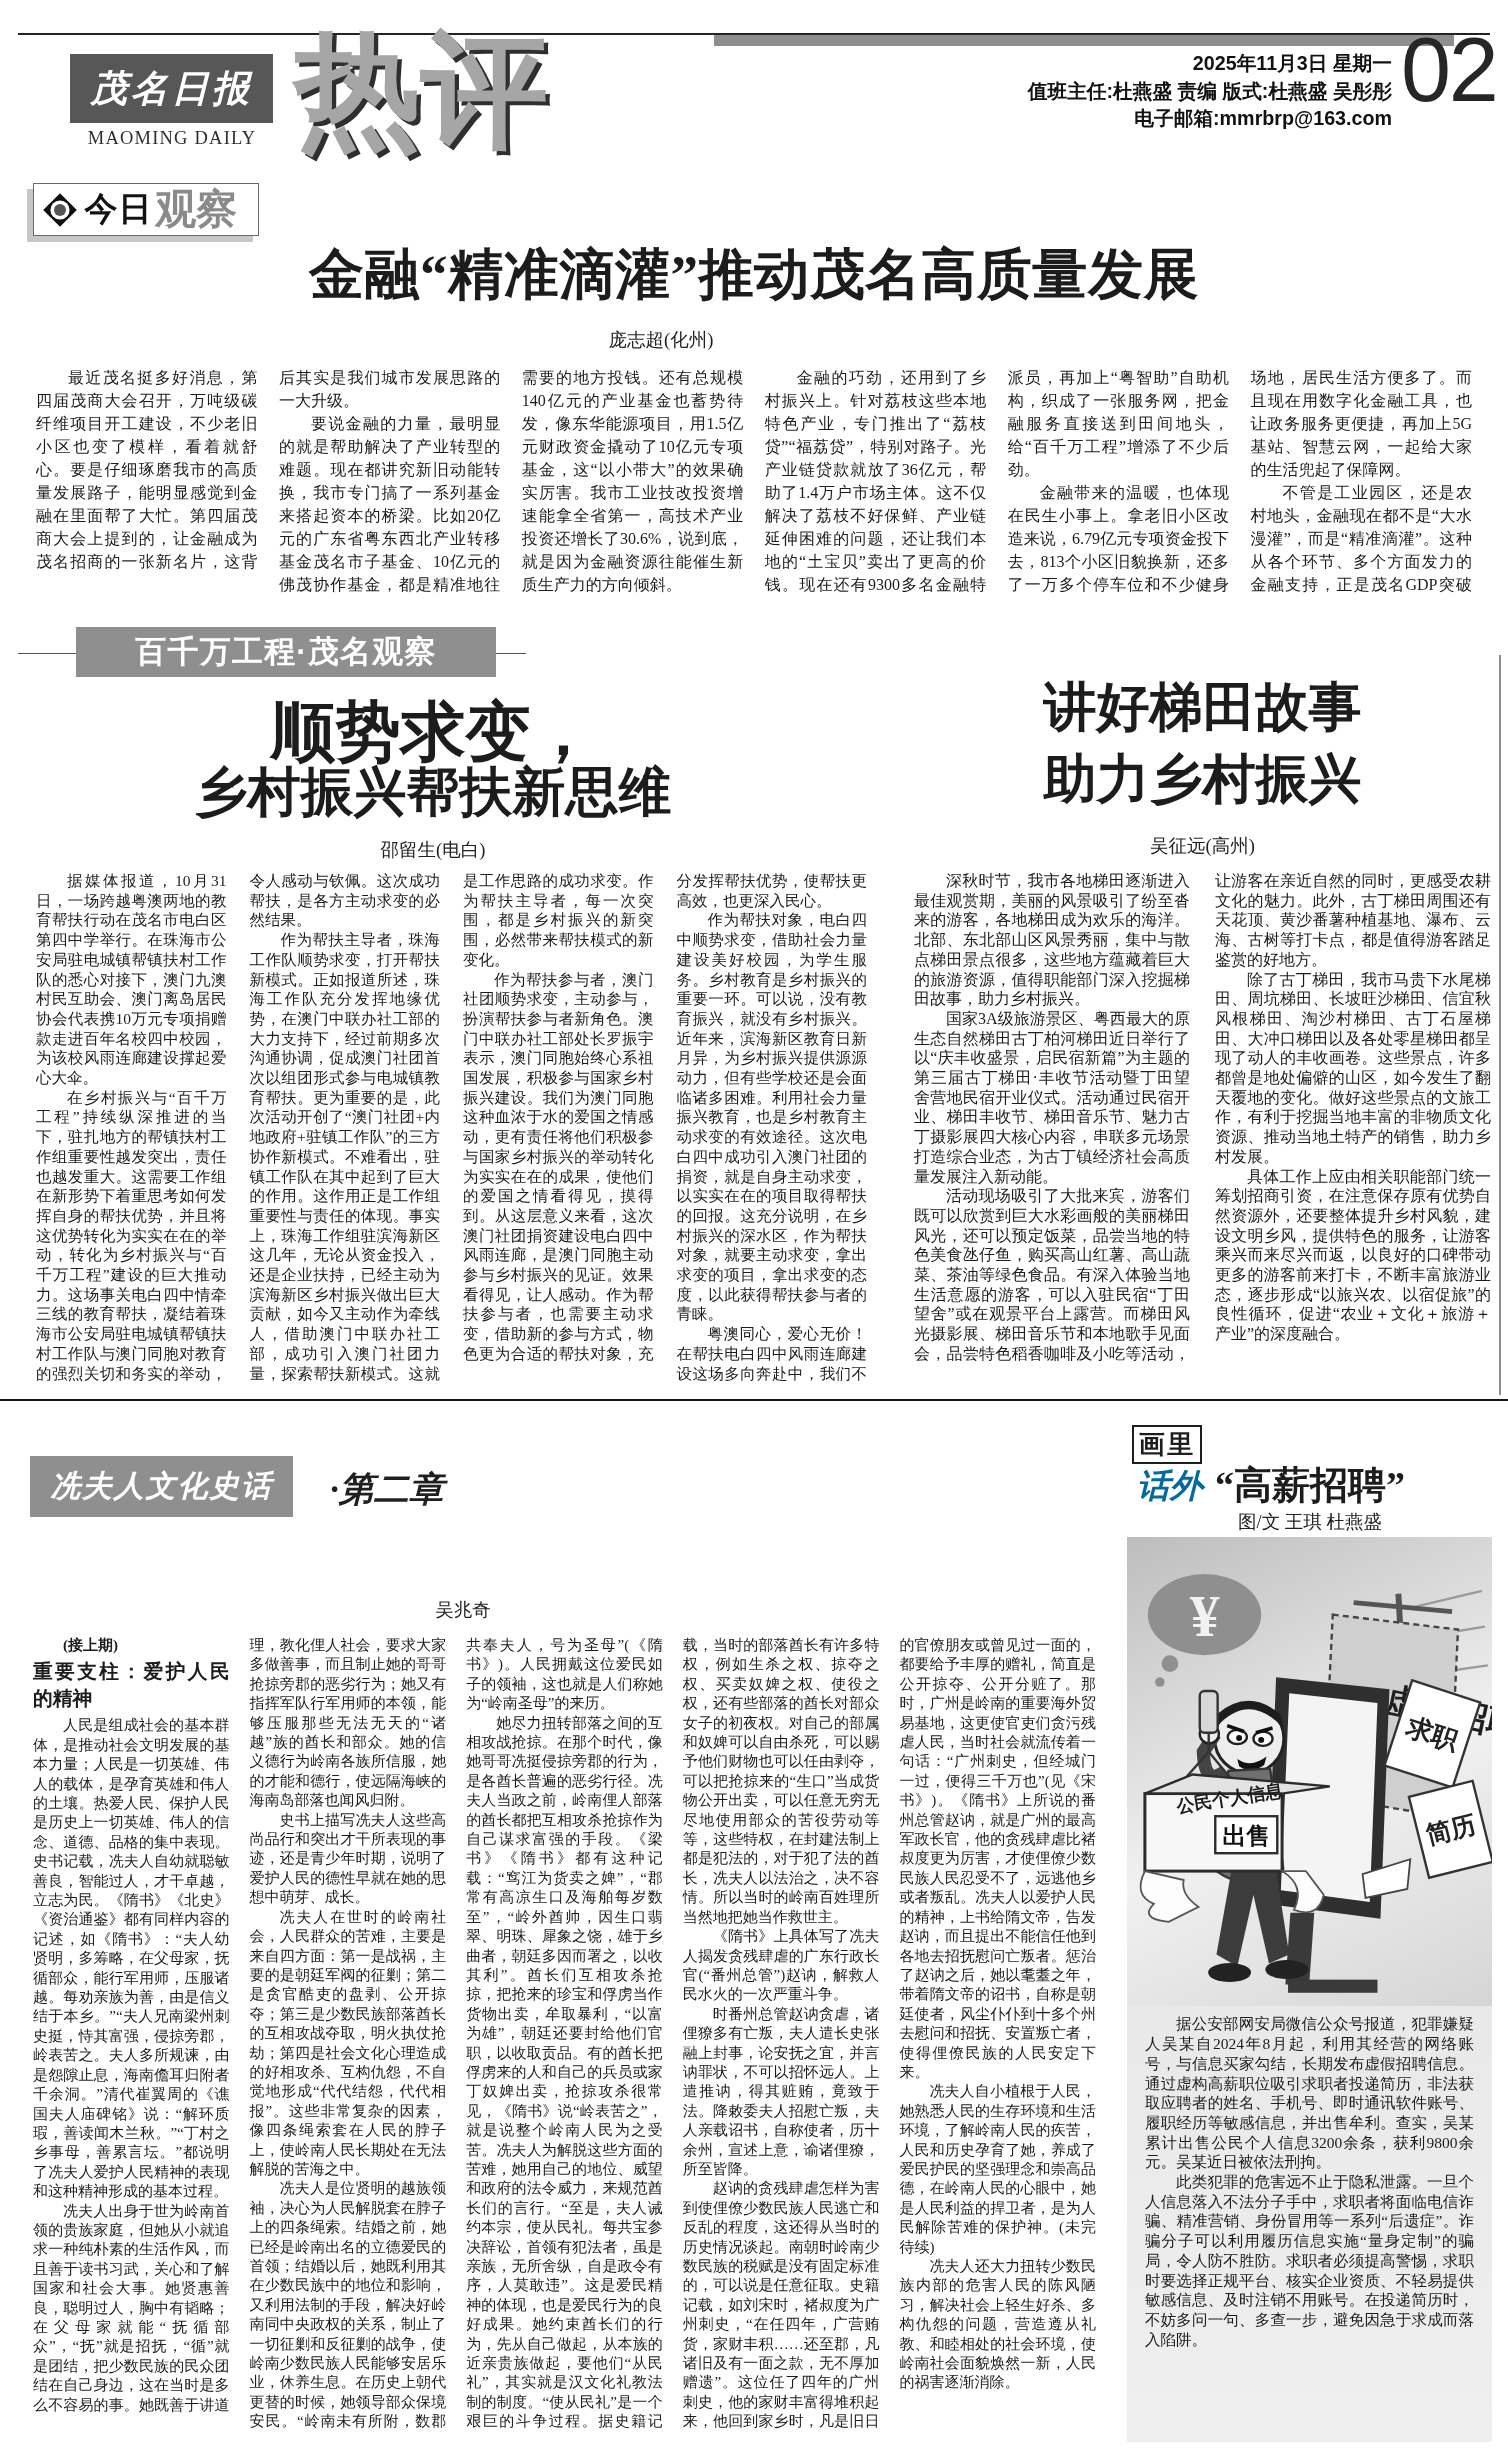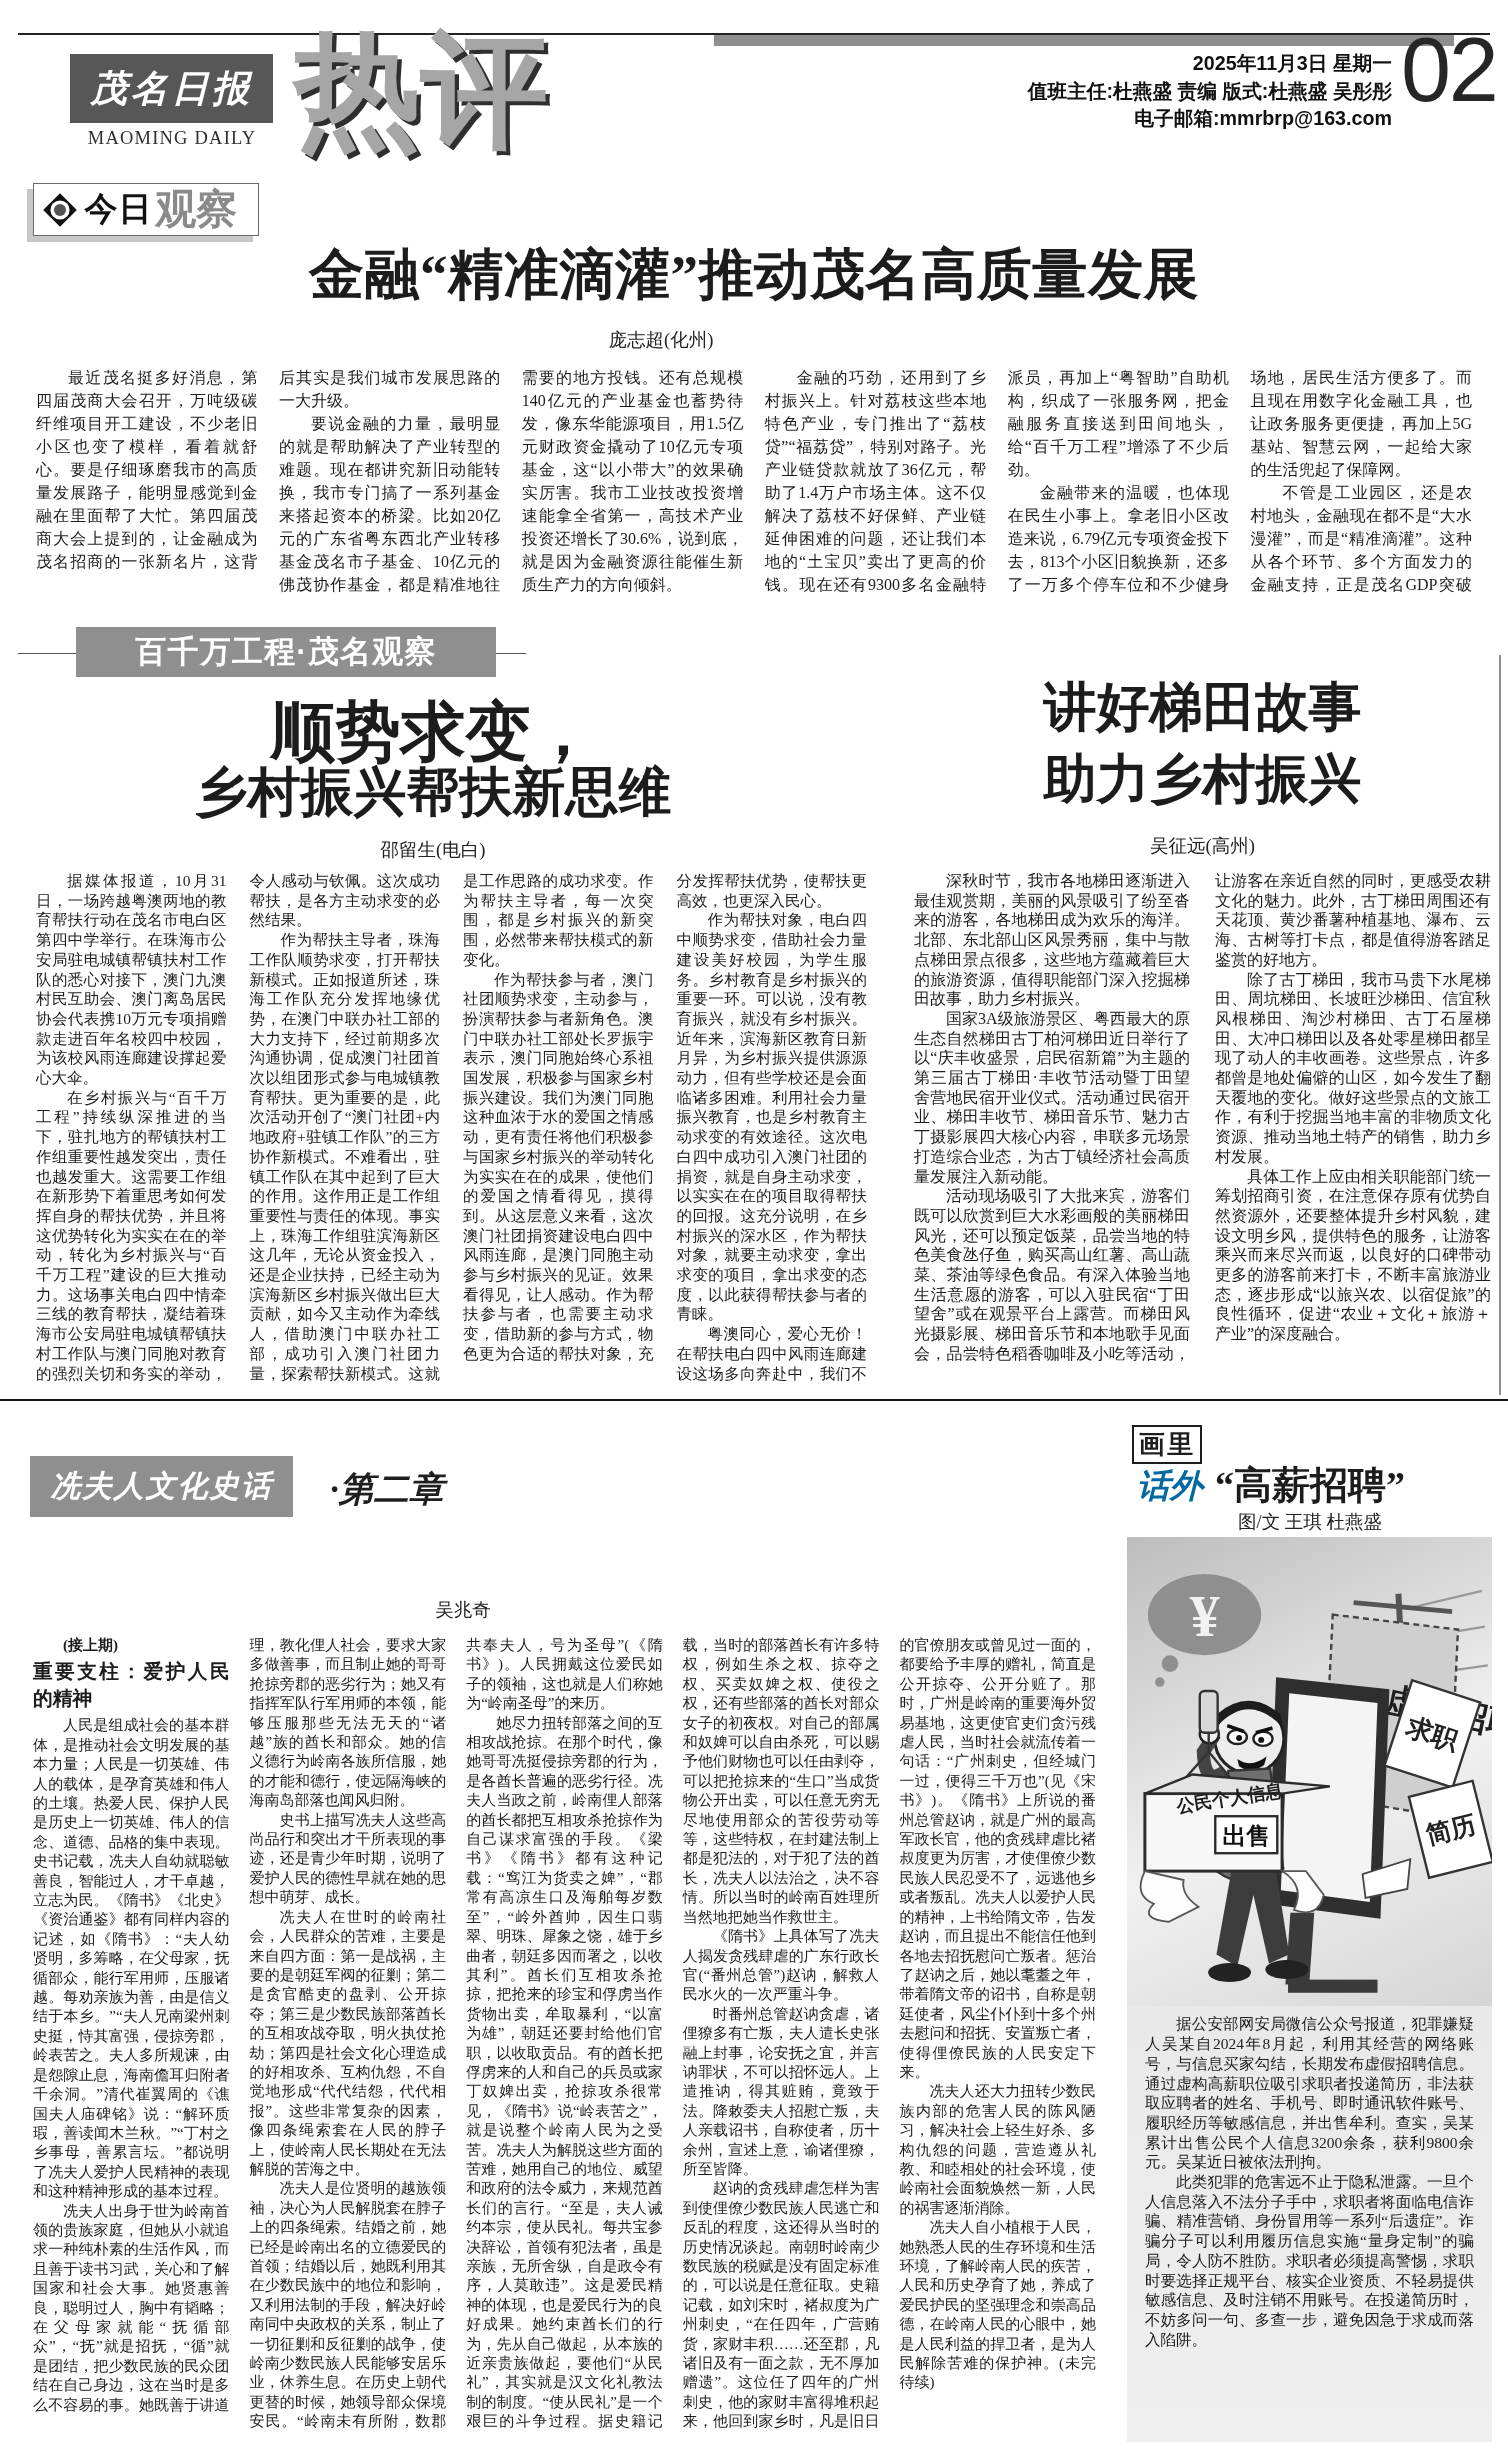--- a/index.html
+++ b/index.html
@@ -151,22 +151,22 @@
     <div>
         <p>人民是组成社会的基本群体，是推动社会文明发展的基本力量；人民是一切英雄、伟人的载体，是孕育英雄和伟人的土壤。热爱人民、保护人民是历史上一切英雄、伟人的信念、道德、品格的集中表现。史书记载，冼夫人自幼就聪敏善良，智能过人，才干卓越，立志为民。《隋书》《北史》《资治通鉴》都有同样内容的记述，如《隋书》：“夫人幼贤明，多筹略，在父母家，抚循部众，能行军用师，压服诸越。每劝亲族为善，由是信义结于本乡。”“夫人兄南梁州刺史挺，恃其富强，侵掠旁郡，岭表苦之。夫人多所规谏，由是怨隙止息，海南儋耳归附者千余洞。”清代崔翼周的《谯国夫人庙碑铭》说：“解环质瑕，善读闻木兰秋。”“丁村之乡事母，善累言坛。”都说明了冼夫人爱护人民精神的表现和这种精神形成的基本过程。</p>
         <p>冼夫人出身于世为岭南首领的贵族家庭，但她从小就追求一种纯朴素的生活作风，而且善于读书习武，关心和了解国家和社会大事。她贤惠善良，聪明过人，胸中有韬略；在父母家就能“抚循部众”，“抚”就是招抚，“循”就是团结，把少数民族的民众团结在自己身边，这在当时是多么不容易的事。她既善于讲道理，教化俚人社会，要求大家多做善事，而且制止她的哥哥抢掠旁郡的恶劣行为；她又有指挥军队行军用师的本领，能够压服那些无法无天的“诸越”族的酋长和部众。她的信义德行为岭南各族所信服，她的才能和德行，使远隔海峡的海南岛部落也闻风归附。</p>
         <p>史书上描写冼夫人这些高尚品行和突出才干所表现的事迹，还是青少年时期，说明了爱护人民的德性早就在她的思想中萌芽、成长。</p>
         <p>冼夫人在世时的岭南社会，人民群众的苦难，主要是来自四方面：第一是战祸，主要的是朝廷军阀的征剿；第二是贪官酷吏的盘剥、公开掠夺；第三是少数民族部落酋长的互相攻战夺取，明火执仗抢劫；第四是社会文化心理造成的好相攻杀、互构仇怨，不自觉地形成“代代结怨，代代相报”。这些非常复杂的因素，像四条绳索套在人民的脖子上，使岭南人民长期处在无法解脱的苦海之中。</p>
         <p>冼夫人是位贤明的越族领袖，决心为人民解脱套在脖子上的四条绳索。结婚之前，她已经是岭南出名的立德爱民的首领；结婚以后，她既利用其在少数民族中的地位和影响，又利用法制的手段，解决好岭南同中央政权的关系，制止了一切征剿和反征剿的战争，使岭南少数民族人民能够安居乐业，休养生息。在历史上朝代更替的时候，她领导部众保境安民。“岭南未有所附，数郡共奉夫人，号为圣母”(《隋书》)。人民拥戴这位爱民如子的领袖，这也就是人们称她为“岭南圣母”的来历。</p>
         <p>她尽力扭转部落之间的互相攻战抢掠。在那个时代，像她哥哥冼挺侵掠旁郡的行为，是各酋长普遍的恶劣行径。冼夫人当政之前，岭南俚人部落的酋长都把互相攻杀抢掠作为自己谋求富强的手段。《梁书》《隋书》都有这种记载：“窎江为货卖之婢”，“郡常有高凉生口及海舶每岁数至”，“岭外酋帅，因生口翡翠、明珠、犀象之饶，雄于乡曲者，朝廷多因而署之，以收其利”。酋长们互相攻杀抢掠，把抢来的珍宝和俘虏当作货物出卖，牟取暴利，“以富为雄”，朝廷还要封给他们官职，以收取贡品。有的酋长把俘虏来的人和自己的兵员或家丁奴婢出卖，抢掠攻杀很常见，《隋书》说“岭表苦之”，就是说整个岭南人民为之受苦。冼夫人为解脱这些方面的苦难，她用自己的地位、威望和政府的法令威力，来规范酋长们的言行。“至是，夫人诫约本宗，使从民礼。每共宝参决辞讼，首领有犯法者，虽是亲族，无所舍纵，自是政令有序，人莫敢违”。这是爱民精神的体现，也是爱民行为的良好成果。她约束酋长们的行为，先从自己做起，从本族的近亲贵族做起，要他们“从民礼”，其实就是汉文化礼教法制的制度。“使从民礼”是一个艰巨的斗争过程。据史籍记载，当时的部落酋长有许多特权，例如生杀之权、掠夺之权、买卖奴婢之权、使役之权，还有些部落的酋长对部众女子的初夜权。对自己的部属和奴婢可以自由杀死，可以赐予他们财物也可以任由剥夺，可以把抢掠来的“生口”当成货物公开出卖，可以任意无穷无尽地使用部众的苦役劳动等等，这些特权，在封建法制上都是犯法的，对于犯了法的酋长，冼夫人以法治之，决不容情。所以当时的岭南百姓理所当然地把她当作救世主。</p>
         <p>《隋书》上具体写了冼夫人揭发贪残肆虐的广东行政长官(“番州总管”)赵讷，解救人民水火的一次严重斗争。</p>
         <p>时番州总管赵讷贪虐，诸俚獠多有亡叛，夫人遣长史张融上封事，论安抚之宜，并言讷罪状，不可以招怀远人。上遣推讷，得其赃贿，竟致于法。降敕委夫人招慰亡叛，夫人亲载诏书，自称使者，历十余州，宣述上意，谕诸俚獠，所至皆降。</p>
         <p>赵讷的贪残肆虐怎样为害到使俚僚少数民族人民逃亡和反乱的程度，这还得从当时的历史情况谈起。南朝时岭南少数民族的税赋是没有固定标准的，可以说是任意征取。史籍记载，如刘宋时，褚叔度为广州刺史，“在任四年，广营贿货，家财丰积……还至郡，凡诸旧及有一面之款，无不厚加赠遗”。这位任了四年的广州刺史，他的家财丰富得堆积起来，他回到家乡时，凡是旧日的官僚朋友或曾见过一面的，都要给予丰厚的赠礼，简直是公开掠夺、公开分赃了。那时，广州是岭南的重要海外贸易基地，这更使官吏们贪污残虐人民，当时社会就流传着一句话：“广州刺史，但经城门一过，便得三千万也”(见《宋书》)。《隋书》上所说的番州总管赵讷，就是广州的最高军政长官，他的贪残肆虐比褚叔度更为厉害，才使俚僚少数民族人民忍受不了，远逃他乡或者叛乱。冼夫人以爱护人民的精神，上书给隋文帝，告发赵讷，而且提出不能信任他到各地去招抚慰问亡叛者。惩治了赵讷之后，她以耄耋之年，带着隋文帝的诏书，自称是朝廷使者，风尘仆仆到十多个州去慰问和招抚、安置叛亡者，使得俚僚民族的人民安定下来。</p>
+        <p>冼夫人自小植根于人民，她熟悉人民的生存环境和生活环境，了解岭南人民的疾苦，人民和历史孕育了她，养成了爱民护民的坚强理念和崇高品德，在岭南人民的心眼中，她是人民利益的捍卫者，是为人民解除苦难的保护神。(未完待续)</p>
         <p>冼夫人还大力扭转少数民族内部的危害人民的陈风陋习，解决社会上轻生好杀、多构仇怨的问题，营造遵从礼教、和睦相处的社会环境，使岭南社会面貌焕然一新，人民的祸害逐渐消除。</p>
-        <p>冼夫人自小植根于人民，她熟悉人民的生存环境和生活环境，了解岭南人民的疾苦，人民和历史孕育了她，养成了爱民护民的坚强理念和崇高品德，在岭南人民的心眼中，她是人民利益的捍卫者，是为人民解除苦难的保护神。(未完待续)</p>
       </div>
   </div>
 
   <div class="cartoon-badge">
     <span class="boxed">画里</span>
     <span class="rest">话外</span>
   </div>
   <div class="cartoon-title">“高薪招聘”</div>
   <div class="byline cartoon-byline">图/文 王琪 杜燕盛</div>
 

